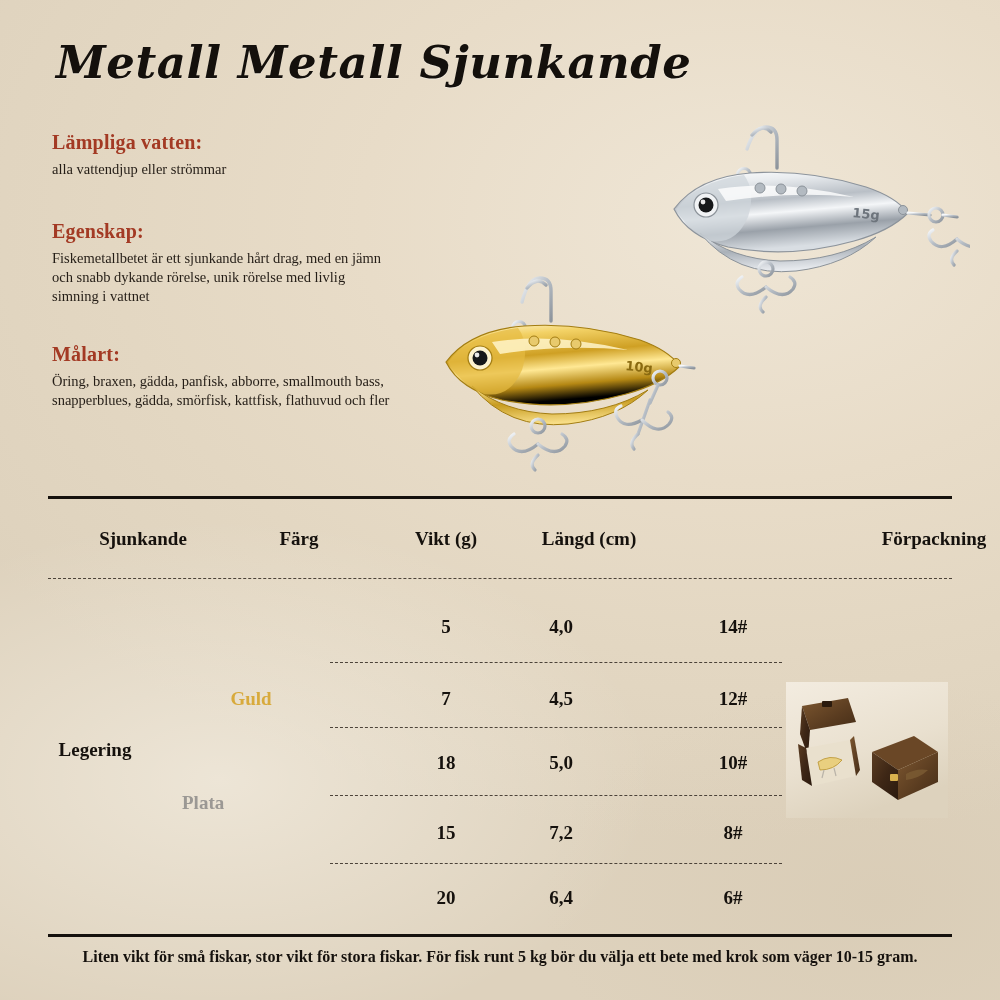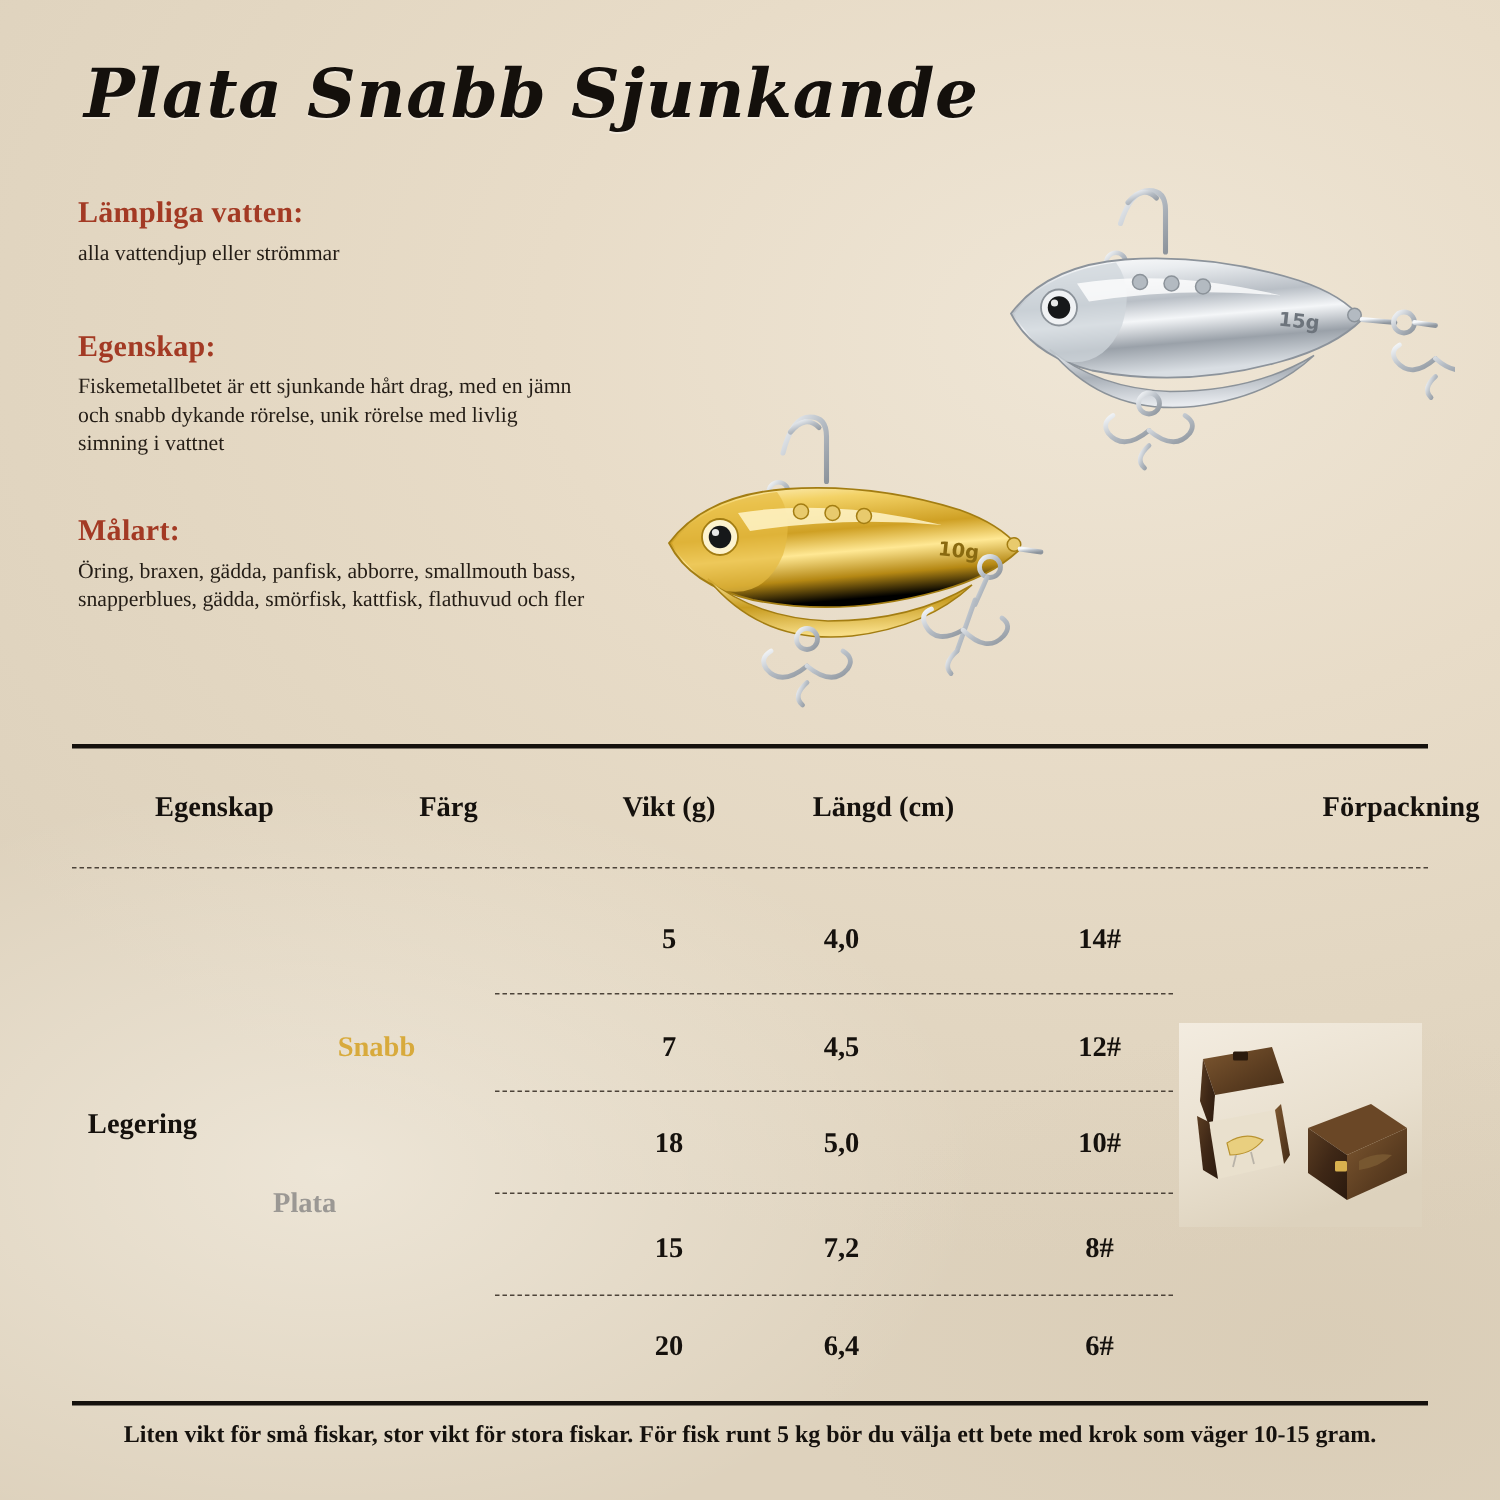--- a/index.html
+++ b/index.html
@@ -195,21 +195,21 @@
     line-height: 21px;
     color: #15110d;
     z-index: 5;
   }
 </style>
 </head>
 <body>
 
 <div id="page">
 
-  <div class="title">Plata Snabb Sjunkande</div>
+  <div class="title">Metall Metall Sjunkande</div>
 
   <div class="info info-1">
     <h3>Lämpliga vatten:</h3>
     <p>alla vattendjup eller strömmar</p>
   </div>
 
   <div class="info info-3">
     <h3>Målart:</h3>
     <p>Öring, braxen, gädda, panfisk, abborre, smallmouth bass, snapperblues, gädda, smörfisk, kattfisk, flathuvud och fler</p>
   </div>
@@ -370,29 +370,29 @@
   <div class="rule rule-top"></div>
   <div class="rule rule-bottom"></div>
 
   <div class="dashed" style="left:48px; width:904px; top:578px;"></div>
   <div class="dashed" style="left:330px; width:452px; top:662px;"></div>
   <div class="dashed" style="left:330px; width:452px; top:727px;"></div>
   <div class="dashed" style="left:330px; width:452px; top:795px;"></div>
   <div class="dashed" style="left:330px; width:452px; top:863px;"></div>
 
   <div class="thead">
-    <div class="th col-material">Egenskap</div>
+    <div class="th col-material">Sjunkande</div>
     <div class="th col-farg">Färg</div>
     <div class="th col-vikt">Vikt (g)</div>
     <div class="th col-langd">Längd (cm)</div>
     <div class="th col-forp">Förpackning</div>
   </div>
 
   <div class="label-material">Legering</div>
-  <div class="label-guld">Snabb</div>
+  <div class="label-guld">Guld</div>
   <div class="label-plata">Plata</div>
 
   <div class="cell" style="left:370px; width:152px; top:616px;">5</div>
   <div class="cell" style="left:476px; width:170px; top:616px;">4,0</div>
   <div class="cell" style="left:648px; width:170px; top:616px;">14#</div>
 
   <div class="cell" style="left:370px; width:152px; top:688px;">7</div>
   <div class="cell" style="left:476px; width:170px; top:688px;">4,5</div>
   <div class="cell" style="left:648px; width:170px; top:688px;">12#</div>
 

